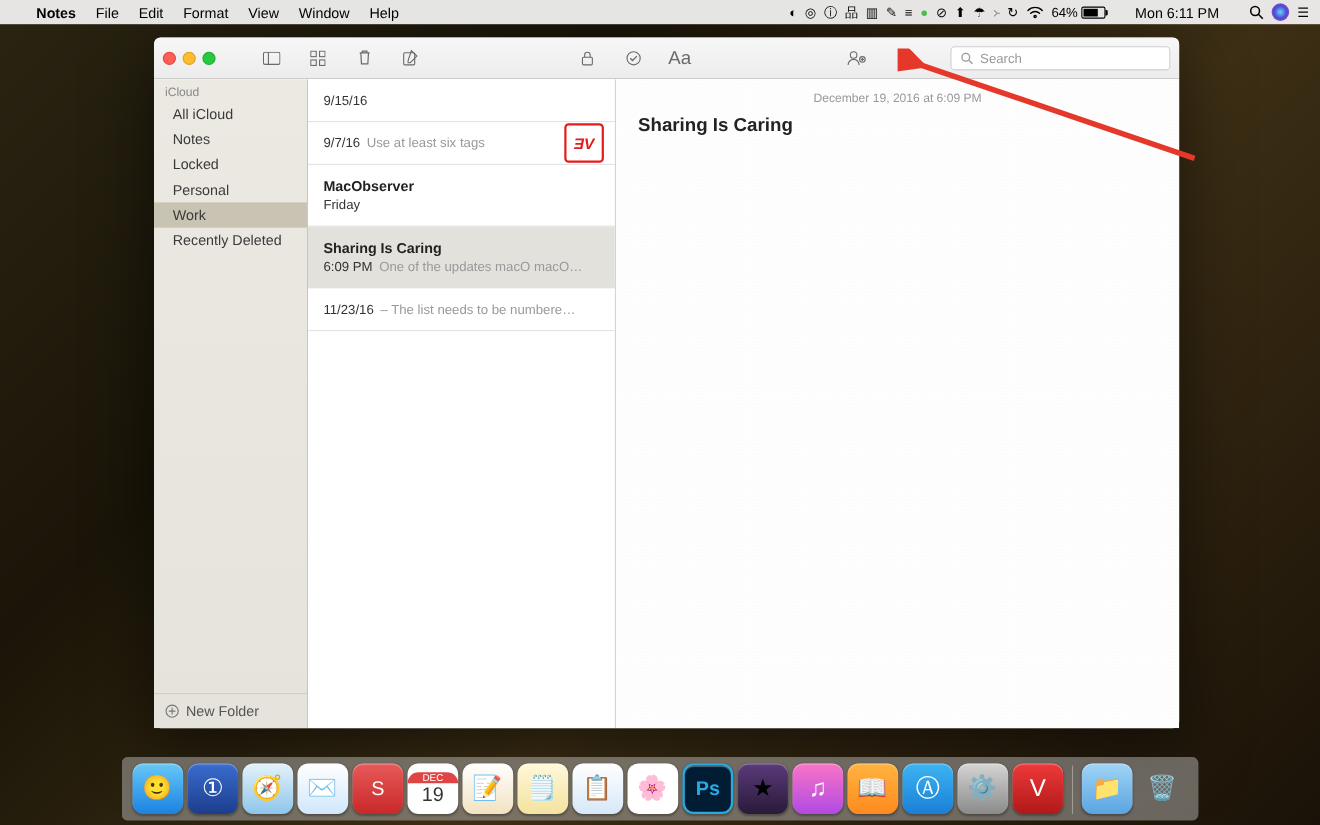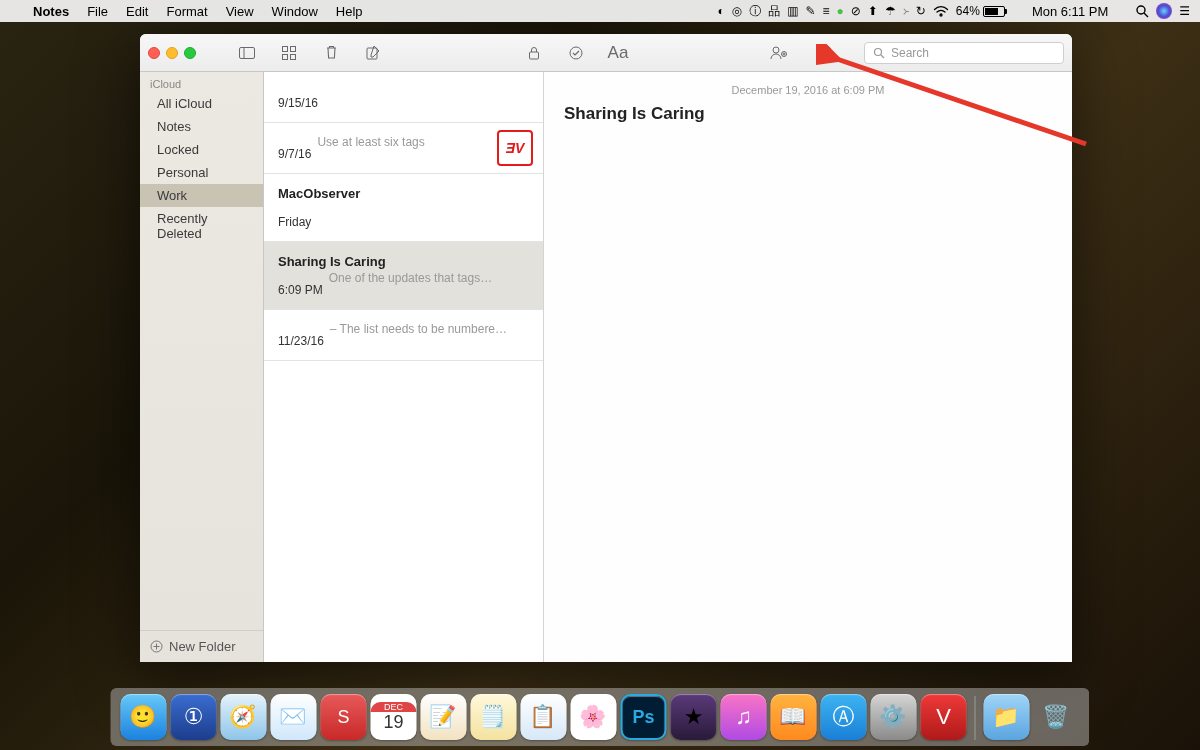--- a/index.html
+++ b/index.html
@@ -54,21 +54,21 @@
 .toolbar-sep { flex: 1; }
 .search-field {
   display: flex; align-items: center; gap: 6px;
   background: #fff; border: 1px solid #cfcfcf;
   border-radius: 4px; padding: 2px 8px; width: 200px; height: 22px;
   color: #999; font-size: 12px;
 }
 
 .columns { flex: 1; display: flex; overflow: hidden; }
 .sidebar {
-  width: 124px; background: linear-gradient(#ece9e2, #e6e3dc);
+  width: 140px; background: linear-gradient(#ece9e2, #e6e3dc);
   border-right: 1px solid #c7c7c7;
   display: flex; flex-direction: column;
   font-size: 13px; color: #3a3a3a;
 }
 .sb-header { font-size: 11px; color: #888; padding: 6px 10px 2px; }
 .sb-item { padding: 4px 17px; }
 .sb-item.selected { background: #c9c3b4; }
 .sb-spacer { flex: 1; }
 .sb-footer { display: flex; align-items: center; gap: 6px; padding: 8px 10px; font-size: 13px; color: #555; border-top: .5px solid #d0cec7; }
 .notelist {
@@ -76,21 +76,21 @@
   overflow-y: auto; font-size: 13px;
 }
 .nl-item {
   padding: 12px 14px; border-bottom: 1px solid #e3e3e3;
   display: flex; gap: 8px; align-items: flex-start;
   position: relative;
 }
 .nl-item.selected { background: #e3e1dc; }
 .nl-title { font-weight: 600; color: #222; margin-bottom: 2px; }
 .nl-sub { color: #999; font-size: 12px; display: flex; gap: 6px; }
-.nl-sub .date { color: #333; margin-top: 12px; }
+.nl-sub .date { color: #333; }
 .nl-thumb {
   width: 36px; height: 36px; border: 1px solid #ddd; border-radius: 4px;
   position: absolute; right: 10px; top: 50%; transform: translateY(-50%);
   background: #fff; display: flex; align-items: center; justify-content: center;
   font-weight: bold; color: #e31b1b; font-size: 14px; font-style: italic;
 }
 .editor {
   flex: 1; background: #fefefe; padding: 12px 20px; overflow-y: auto;
   background-image: radial-gradient(rgba(0,0,0,0.012) 1px, transparent 0);
   background-size: 3px 3px;
@@ -290,21 +290,21 @@
           <div class="nl-sub">
               <span class="date">Friday</span>
             </div>
         </div>
       </div>
       <div class="nl-item selected">
         <div>
           <div class="nl-title">Sharing Is Caring</div>
           <div class="nl-sub">
               <span class="date">6:09 PM</span>
-              <span>One of the updates that tags…</span>
+              <span>One of the updates macO macO…</span>
             </div>
         </div>
       </div>
       <div class="nl-item">
         <div>
           <div class="nl-sub">
               <span class="date">11/23/16</span>
               <span>– The list needs to be numbere…</span>
             </div>
         </div>

